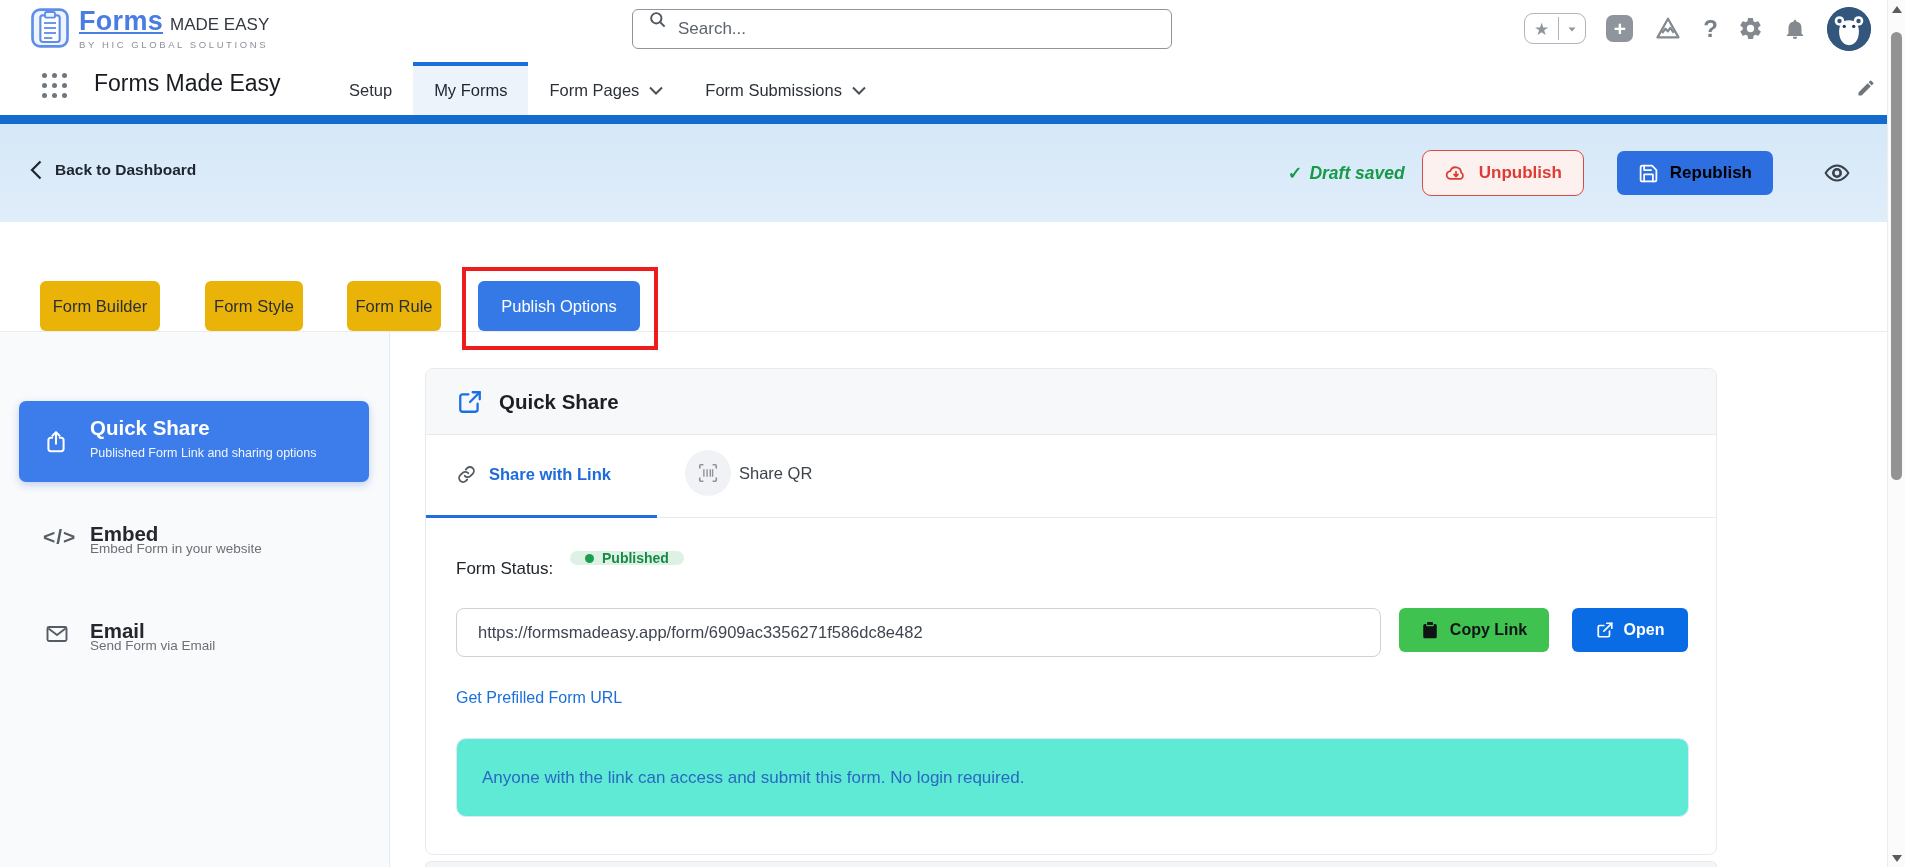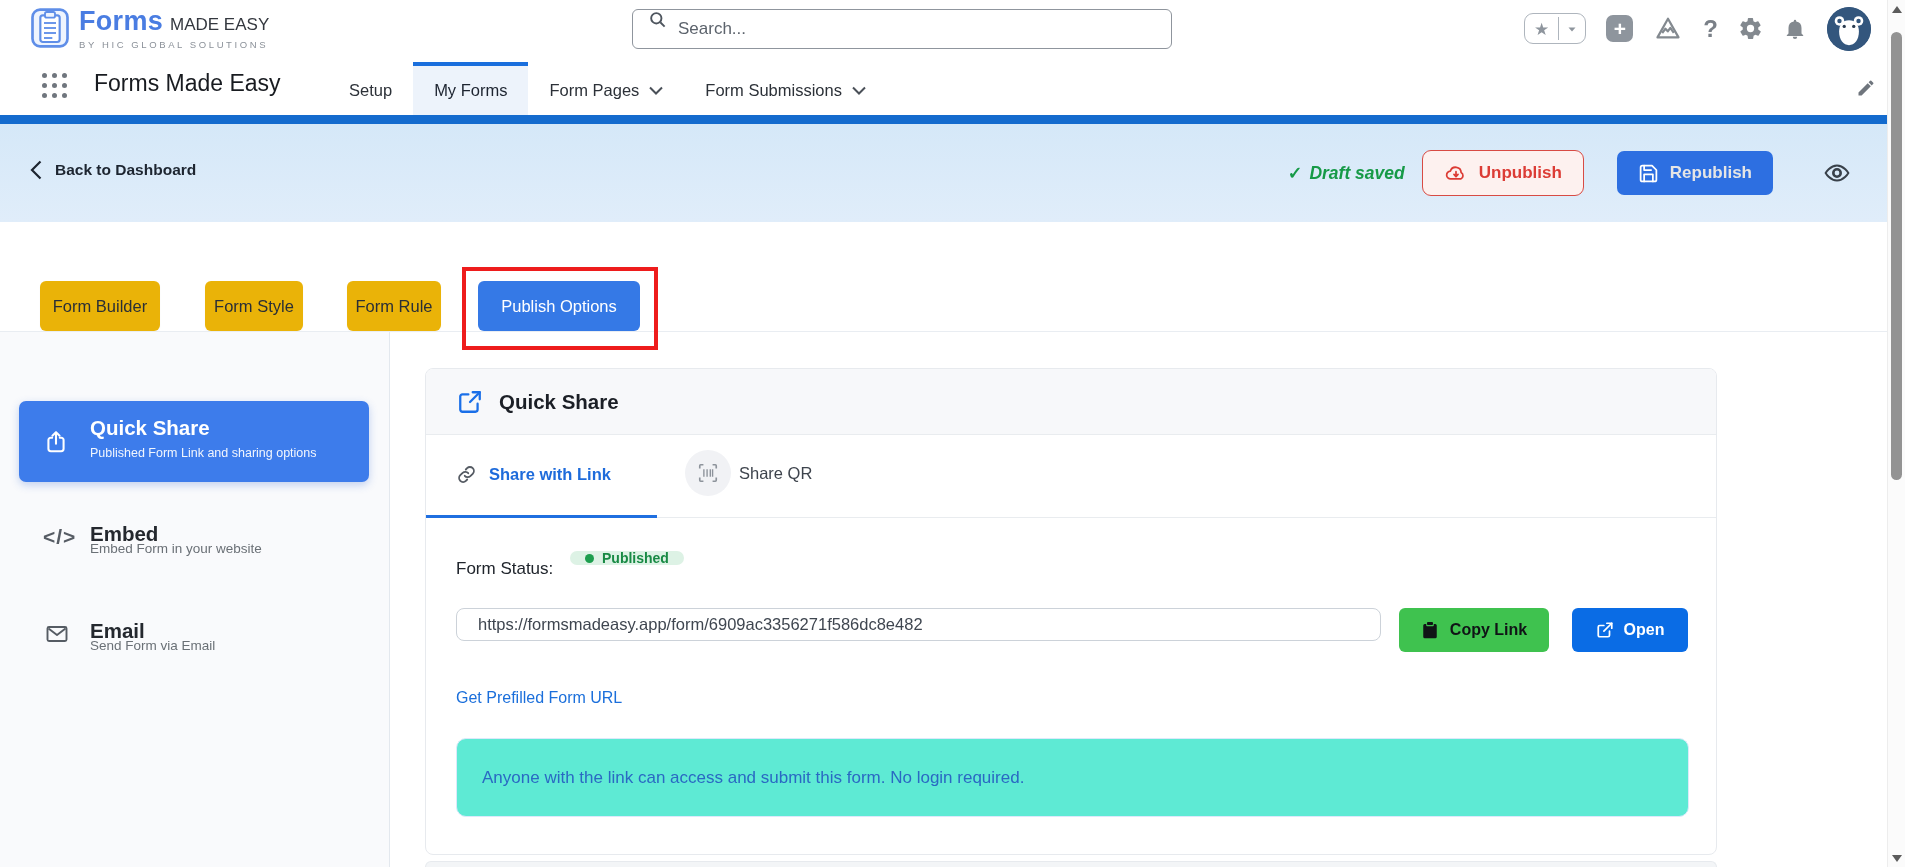--- a/index.html
+++ b/index.html
@@ -4,21 +4,21 @@
 <style>
   * { margin:0; padding:0; box-sizing:border-box; }
   html,body { background:#fff; }
   #app { position:relative; width:1905px; height:867px; overflow:hidden;
          font-family:"Liberation Sans", sans-serif; background:#fff; color:#1c1f24; }
 
   
   .topbar { position:absolute; top:0; left:0; width:1905px; height:57px; background:#fff; }
   .logo { position:absolute; left:30px; top:6px; display:flex; align-items:center; gap:9px; }
   .logo-text .row1 { display:flex; align-items:baseline; gap:7px; }
-  .brand { font-size:27px; font-weight:bold; color:#4a7de2; letter-spacing:.3px; }
+  .brand { font-size:27px; font-weight:bold; color:#4a7de2; letter-spacing:.3px;text-decoration:underline; }
   .brand-suffix { font-size:17px; color:#34383f; }
   .tagline { font-size:9.5px; letter-spacing:2.6px; color:#8b9199; margin-top:2px; }
 
   .search { position:absolute; left:632px; top:9px; width:540px; height:40px;
             border:1px solid #8f959d; border-radius:6px; background:#fff;
             display:flex; gap:11px; padding:0 15px; }
   .search input { border:none; outline:none; flex:1; font-size:17px; color:#333;
                   font-family:"Liberation Sans",sans-serif; background:transparent; }
   .search input::placeholder { color:#5c636c; }
 
@@ -54,21 +54,21 @@
           font-size:15.5px; font-weight:bold; color:#1d2530; cursor:pointer; }
   .banner-title { position:absolute; left:0; top:26px; width:1740px; text-align:center;
                   font-size:33px; font-weight:bold; color:#13161b; }
   .banner-actions { position:absolute; right:33px; top:0; height:98px; display:flex; align-items:center; }
   .draft { display:flex; align-items:center; gap:7px; color:#169a47; font-style:italic;
            font-size:17.5px; font-weight:bold; margin-right:17px; }
   .btn-unpublish { height:46px; padding:0 21px; display:flex; align-items:center; gap:11px;
                    border:1.5px solid #d84b44; border-radius:9px; background:#fdf1ef;
                    color:#dc3c35; font-size:17px; font-weight:bold; cursor:pointer; margin-right:33px; }
   .btn-republish { height:44px; padding:0 21px; display:flex; align-items:center; gap:11px;
-                   border:none; border-radius:7px; background:#2d6fe1; color:#e5e5e5;
+                   border:none; border-radius:7px; background:#2d6fe1; color:#000000;
                    font-size:17px; font-weight:bold; cursor:pointer; margin-right:47px; }
   .eye { color:#39414a; display:flex; cursor:pointer; }
 
   
   .ft { position:absolute; top:281px; height:50px; border-radius:6px; background:#eab308;
         color:#2a2f36; font-size:16.5px; display:flex; align-items:center; justify-content:center;
         cursor:pointer; box-shadow:0 1px 2px rgba(0,0,0,.04); }
   #ft-builder { left:40px;  width:120px; }
   #ft-style   { left:205px; width:98px; }
   #ft-rule    { left:347px; width:94px; }
@@ -110,21 +110,21 @@
             color:#3e444d; font-size:16.5px; cursor:pointer; }
   .qr-circle { width:46px; height:46px; border-radius:50%; background:#f1f2f5;
                display:flex; align-items:center; justify-content:center; color:#8d939b; }
 
   .card-body { position:relative; height:337px; }
   .status-label { position:absolute; left:30px; top:41px; font-size:17px; color:#20252c; }
   .pill { position:absolute; left:144px; top:33px; height:14px; padding:0 15px; border-radius:16px;
           background:#ddf2e5; color:#188a44; font-weight:bold; font-size:14px;
           display:flex; align-items:center; gap:8px; }
   .pill .dot { width:9px; height:9px; border-radius:50%; background:#1d9e4e; display:inline-block; }
-  .url-input { position:absolute; left:30px; top:90px; width:925px; height:33px;
+  .url-input { position:absolute; left:30px; top:90px; width:925px; height:49px;
                border:1px solid #ccd2d9; border-radius:8px; padding:0 21px; font-size:16.5px;
                color:#3f4650; font-family:"Liberation Sans",sans-serif; outline:none; background:#fff; }
   .btn-copy { position:absolute; left:973px; top:90px; width:150px; height:44px; background:#3fc24f;
               border:none; border-radius:6px; color:#101316; font-size:16px; font-weight:bold;
               display:flex; align-items:center; justify-content:center; gap:11px; cursor:pointer; }
   .btn-open { position:absolute; left:1146px; top:90px; width:116px; height:44px; background:#0a6ce5;
               border:none; border-radius:6px; color:#fff; font-size:16px; font-weight:bold;
               display:flex; align-items:center; justify-content:center; gap:10px; cursor:pointer; }
   .prefill { position:absolute; left:30px; top:171px; font-size:16px; color:#1b6fdb; cursor:pointer; }
   .info { position:absolute; left:30px; top:220px; width:1233px; height:79px; background:#5eead4;

